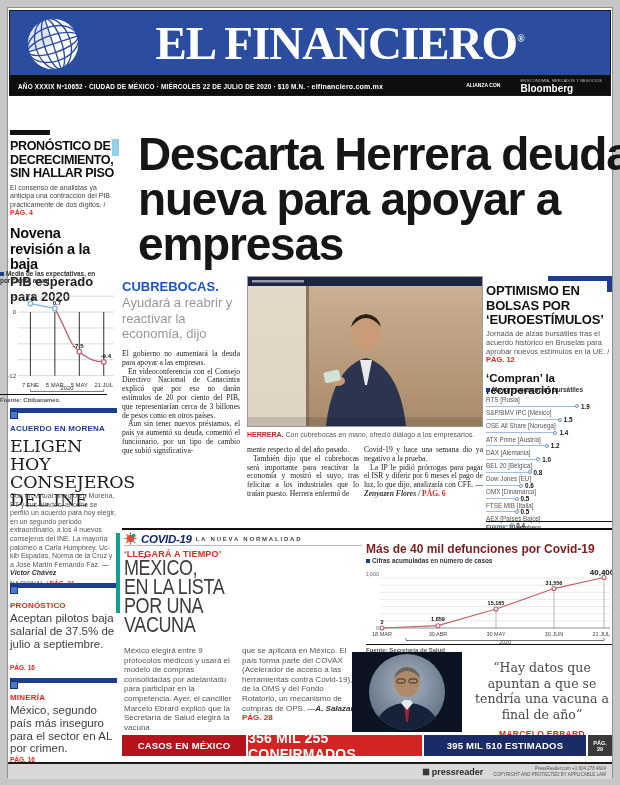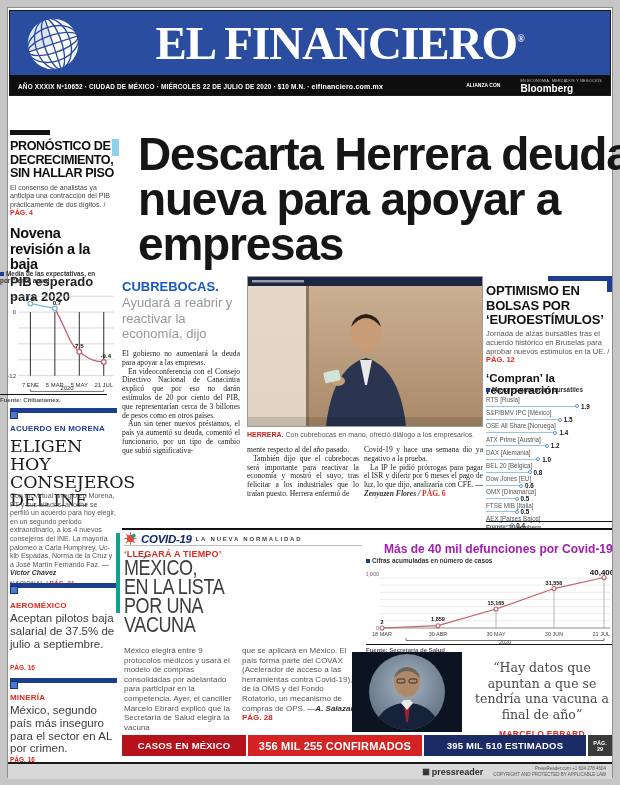--- a/index.html
+++ b/index.html
@@ -83,36 +83,36 @@
 
   
   .bot-line{left:122px;top:528px;width:490px;height:2px;background:#111}
   .teal{left:116px;top:533px;width:4px;height:80px;background:#0da18f}
   .covid-banner{left:124px;top:532px;width:238px;height:14px;display:flex;align-items:center;gap:4px;border-bottom:1px solid #bbb}
   .covid-word{font-size:11.5px;font-weight:900;font-style:italic;color:#13286b;letter-spacing:-.3px}
   .nn{font-size:6px;font-weight:700;letter-spacing:1.8px;color:#444}
   .llegara{left:124px;top:549px;font-size:9px;font-weight:800;color:#d92b21;letter-spacing:.2px}
   .vac-title{left:124px;top:558px;width:150px;font-size:22.5px;line-height:19px;color:#3d3d3d;
     letter-spacing:-.5px;white-space:pre-line;transform:scaleX(.8);transform-origin:left top}
-  .cv-title{left:384px;top:542px;font-size:12px;font-weight:800;color:#a21caf}
+  .cv-title{left:366px;top:542px;font-size:12px;font-weight:800;color:#7f1d1d}
   .cv-legend{left:366px;top:557px;width:246px}
   .cv-svg{left:366px;top:566px}
   .cv-src{left:366px;top:644px;width:246px}
   .vac-col{font-size:8px;line-height:9.6px;color:#555}
   .vcol1{left:124px;top:646px;width:112px}
   .vcol2{left:242px;top:646px;width:118px}
   .ebrard{left:352px;top:652px;width:110px;height:80px}
   .quote{left:472px;top:660px;width:140px;text-align:center;font-family:"DejaVu Serif","Liberation Serif",serif;
     font-size:12.5px;line-height:15.5px;color:#4a4a4a}
   .q-name{margin-top:5px;font-family:"Liberation Sans",sans-serif;font-size:8.5px;font-weight:800;color:#d92b21;letter-spacing:.3px}
   .q-role{font-family:"Liberation Sans",sans-serif;font-size:7px;color:#888}
   .cases{left:122px;top:735px;width:490px;height:21px;display:flex;gap:2px}
   .cases>div{display:flex;align-items:center;justify-content:center;color:#fff;font-weight:800}
   .cbox1{width:124px;background:#b5121b;font-size:9.5px;letter-spacing:.2px}
-  .cbox2{flex:1;background:#d42323;font-size:11px;letter-spacing:.2px}
+  .cbox2{flex:1;background:#d42323;font-size:14px;letter-spacing:.2px}
   .cbox3{width:162px;background:#1b2b66;font-size:9.5px;letter-spacing:.2px}
   .cbox4{width:24px;background:#3a3a3a;font-size:5.5px;line-height:6px;text-align:center;flex-direction:column}
 
   
   .footer{left:8px;top:762px;width:604px;height:17px;background:#d8d8d8;border-top:2px solid #1a1a1a;
     display:flex;align-items:center;justify-content:flex-end;gap:10px;padding:0 6px}
   .pr-logo{display:flex;align-items:center;gap:2px;font-size:9px;font-weight:800;color:#2a2a2a}
   .pr-grid{font-size:8px}
   .pr-info{font-size:4.5px;color:#555;text-align:right;line-height:5.5px}
 </style>
@@ -197,21 +197,21 @@
 <div class="abs div-sq" style="left:10px;top:411px"></div>
 <div class="abs kicker-blue" style="left:10px;top:424px">ACUERDO EN MORENA</div>
 <div class="abs lc ine-title">ELIGEN HOY CONSEJEROS DEL INE</div>
 <div class="abs lc ine-body">
   <span>Con un virtual arreglo en Morena, PT y sus aliados, anoche se perfiló un acuerdo para hoy elegir, en un segundo periodo extraordinario, a los 4 nuevos consejeros del INE. La mayoría palomeó a Carla Humphrey, Uc-kib Espadas, Norma de la Cruz y a José Martín Fernando Faz. </span><span class="byline">—Víctor Chávez</span>
   <div class="section-pg"><span>NACIONAL / </span><span class="pg">PÁG. 31</span></div>
 </div>
 
 <div class="abs divider" style="left:10px;top:583px"></div>
 <div class="abs div-sq" style="left:10px;top:586px"></div>
-<div class="abs kicker-red" style="left:10px;top:601px">AEROMÉXICO</div>
+<div class="abs kicker-red" style="left:10px;top:601px">PRONÓSTICO</div>
 <div class="abs lc brief" style="top:612px">Aceptan pilotos baja salarial de 37.5% de julio a septiembre.</div>
 <div class="abs pg-sm" style="left:10px;top:664px">PÁG. 16</div>
 
 <div class="abs divider" style="left:10px;top:678px"></div>
 <div class="abs div-sq" style="left:10px;top:681px"></div>
 <div class="abs kicker-red" style="left:10px;top:693px">MINERÍA</div>
 <div class="abs lc brief" style="top:704px">México, segundo país más inseguro para el sector en AL por crimen.</div>
 <div class="abs pg-sm" style="left:10px;top:756px">PÁG. 16</div>
 
 <div class="abs cubre">CUBREBOCAS.</div>

